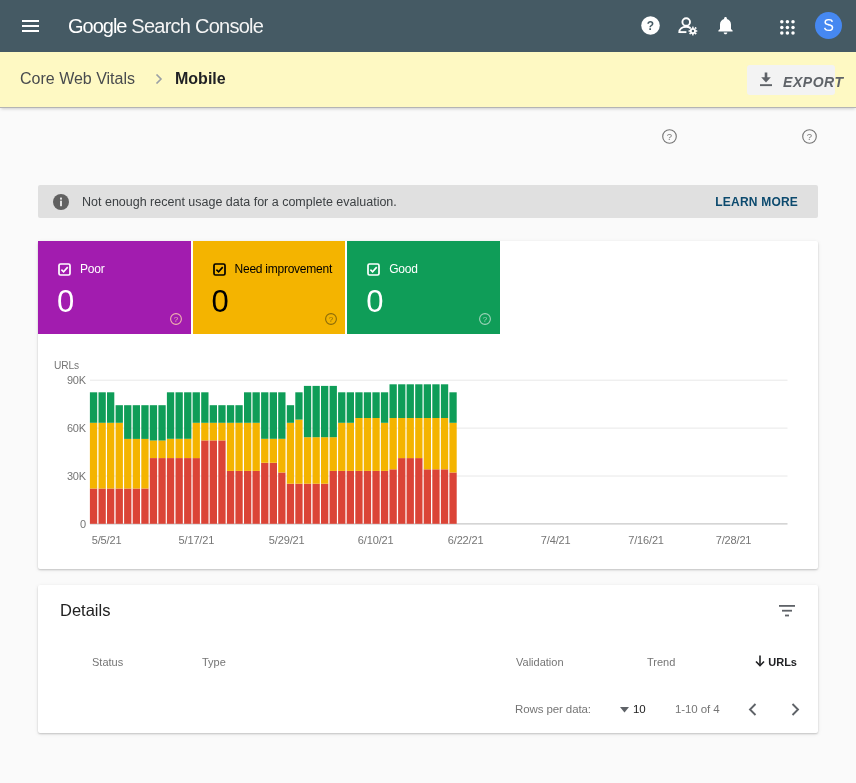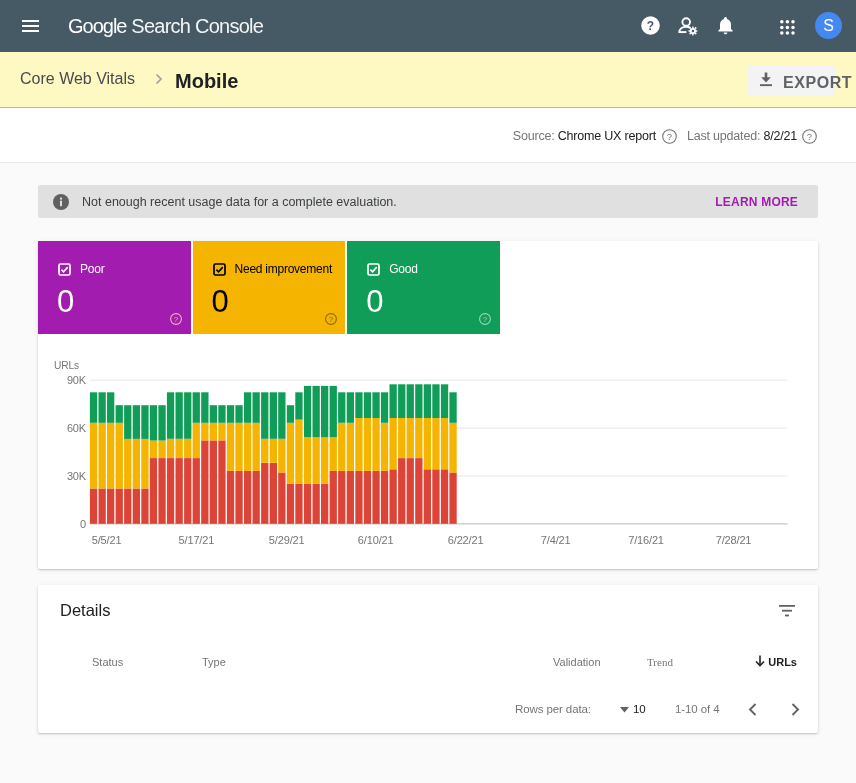--- a/index.html
+++ b/index.html
@@ -66,54 +66,50 @@
     </svg>
 
     <div class="abs" style="left:815px;top:12px;width:27px;height:27px;border-radius:50%;background:#4688f1;color:#fff;font-size:16px;text-align:center;line-height:27px;">S</div>
   </div>
 
   <div class="abs" style="left:0;top:52px;width:856px;height:56px;background:#fef9c3;border-bottom:1px solid #b4b4b4;box-shadow:0 2px 3px -1px rgba(0,0,0,0.18);">
     <div class="abs" style="left:20px;top:18px;font-size:16px;color:#484b4e;">Core Web Vitals</div>
     <svg class="abs" style="left:154px;top:22px;" width="10" height="10" viewBox="0 0 10 10">
       <path d="M2.5 0.5 L7 5 L2.5 9.5" fill="none" stroke="#9aa0a6" stroke-width="1.6"></path>
     </svg>
-    <div class="abs" style="left:175px;top:18px;font-size:20px;font-weight:bold;color:#202124;">Mobile</div>
+    <div class="abs" style="left:175px;top:18px;font-size:16px;font-weight:bold;color:#202124;">Mobile</div>
 
     <div class="abs" style="left:747px;top:13px;width:88px;height:30px;background:#f3f3f3;border-radius:3px;">
       <svg class="abs" style="left:12px;top:7px;" width="14" height="16" viewBox="0 0 14 16">
         <path d="M7 0.5 L7 8" stroke="#5f6368" stroke-width="2.6" fill="none"></path>
         <path d="M2.2 5.2 L7 10.4 L11.8 5.2 Z" fill="#5f6368"></path>
         <rect x="1" y="12.2" width="12" height="1.9" fill="#5f6368"></rect>
       </svg>
-      <div class="abs" style="left:36px;top:9px;font-size:16px;font-weight:bold;color:#5f6368;letter-spacing:0.55px;">EXPORT</div>
+      <div class="abs" style="left:36px;top:9px;font-size:14px;font-weight:bold;color:#5f6368;letter-spacing:0.55px;font-style:italic;">EXPORT</div>
     </div>
   </div>
 
-  <div class="abs" style="left:0;top:108px;width:856px;height:55px;background:#fff;border-bottom:1px solid #e9e9e9;">
-    <div class="abs" style="right:200px;top:21px;font-size:12.5px;letter-spacing:-0.2px;color:#757575;white-space:nowrap;">Source: <span style="color:#212121;">Chrome UX report</span></div>
-    <div class="abs" style="right:59px;top:21px;font-size:12.5px;letter-spacing:-0.2px;color:#757575;white-space:nowrap;">Last updated: <span style="color:#212121;">8/2/21</span></div>
-  </div>
 
   <svg class="abs" style="left:662px;top:129px;" width="15" height="15" viewBox="0 0 15 15">
     <circle cx="7.5" cy="7.5" r="6.8" fill="none" stroke="#757575" stroke-width="1.1"></circle>
     <text x="7.5" y="11.2" font-size="9.5" fill="#757575" text-anchor="middle" font-family="Liberation Sans">?</text>
   </svg>
   <svg class="abs" style="left:802px;top:129px;" width="15" height="15" viewBox="0 0 15 15">
     <circle cx="7.5" cy="7.5" r="6.8" fill="none" stroke="#757575" stroke-width="1.1"></circle>
     <text x="7.5" y="11.2" font-size="9.5" fill="#757575" text-anchor="middle" font-family="Liberation Sans">?</text>
   </svg>
 
   <div class="abs" style="left:38px;top:185px;width:780px;height:33px;background:#e0e0e0;border-radius:2px;text-align:center;">
     <svg class="abs" style="left:15px;top:9px;" width="16" height="16" viewBox="0 0 16 16">
       <circle cx="8" cy="8" r="8" fill="#616161"></circle>
       <rect x="7" y="6.7" width="2" height="5.5" fill="#e0e0e0"></rect>
       <rect x="7" y="3.6" width="2" height="2" fill="#e0e0e0"></rect>
     </svg>
     <div class="abs" style="left:44px;top:10px;font-size:12.5px;color:#3c4043;">Not enough recent usage data for a complete evaluation.</div>
-    <div class="abs" style="right:20px;top:10px;font-size:12px;font-weight:bold;color:#a21caf;letter-spacing:0.2px;">LEARN MORE</div>
+    <div class="abs" style="right:20px;top:10px;font-size:12px;font-weight:bold;color:#0c4a6e;letter-spacing:0.2px;">LEARN MORE</div>
   </div>
 
   <div class="abs" style="left:38px;top:241px;width:780px;height:328px;background:#fff;border-radius:2px;box-shadow:0 1px 2px rgba(0,0,0,0.18), 0 1px 4px rgba(0,0,0,0.09);"></div>
 
   <div class="abs" style="left:38px;top:241px;width:152.6px;height:93px;background:#a21caf;">
     <svg class="abs" style="left:20px;top:22px;" width="13" height="13" viewBox="0 0 13 13">
       <rect x="1" y="1" width="11" height="11" rx="1.5" fill="none" stroke="#fff" stroke-width="1.7"></rect>
       <path d="M3.4 6.6 L5.6 8.8 L9.7 4.1" fill="none" stroke="#fff" stroke-width="1.6"></path>
     </svg>
     <div class="abs" style="left:42px;top:21px;font-size:12px;letter-spacing:-0.2px;color:#fff;">Poor</div>
@@ -305,22 +301,22 @@
   <div class="abs" style="left:38px;top:585px;width:780px;height:148px;background:#fff;border-radius:2px;box-shadow:0 1px 2px rgba(0,0,0,0.18), 0 1px 4px rgba(0,0,0,0.09);">
     <div class="abs" style="left:22px;top:16px;font-size:16.5px;color:#212121;">Details</div>
     <svg class="abs" style="left:741px;top:20px;" width="16" height="12" viewBox="0 0 16 12">
       <rect x="0" y="0" width="16" height="1.8" fill="#5f6368"></rect>
       <rect x="3" y="4.8" width="10" height="1.8" fill="#5f6368"></rect>
       <rect x="6" y="9.6" width="4" height="1.8" fill="#5f6368"></rect>
     </svg>
     <div style="position:absolute;left:0;top:71px;width:780px;font-size:11px;color:#757575;">
       <span style="position:absolute;left:22px;margin-left:32px;">Status</span>
       <span style="position:absolute;left:164px;">Type</span>
-      <span style="position:absolute;left:478px;margin-left:37px;">Validation</span>
-      <span style="position:absolute;left:609px;font-family:Liberation Serif, serif;">Trend</span>
+      <span style="position:absolute;left:478px;">Validation</span>
+      <span style="position:absolute;left:609px;">Trend</span>
       <span style="position:absolute;right:21px;font-weight:bold;color:#202124;">URLs</span>
       <svg style="position:absolute;right:53px;top:-1px;" width="10" height="12" viewBox="0 0 10 12">
           <path d="M5 0.5 L5 10" stroke="#202124" stroke-width="1.6" fill="none"></path>
           <path d="M1 6.5 L5 10.7 L9 6.5" stroke="#202124" stroke-width="1.6" fill="none"></path>
         </svg>
     </div>
     <div style="position:absolute;left:0;top:118px;width:780px;font-size:11.5px;letter-spacing:-0.1px;color:#757575;">
       <span style="position:absolute;left:477px;">Rows per data:</span>
       <span style="position:absolute;left:566px;color:#212121;margin-left:29px;">10</span>
       <svg style="position:absolute;left:582px;top:4px;" width="9" height="6" viewBox="0 0 9 6">

